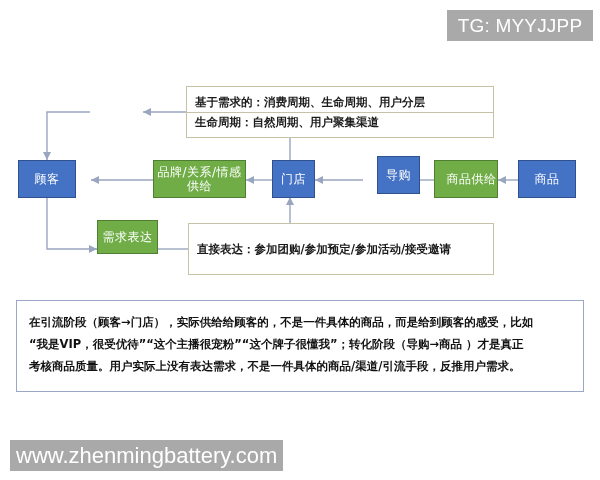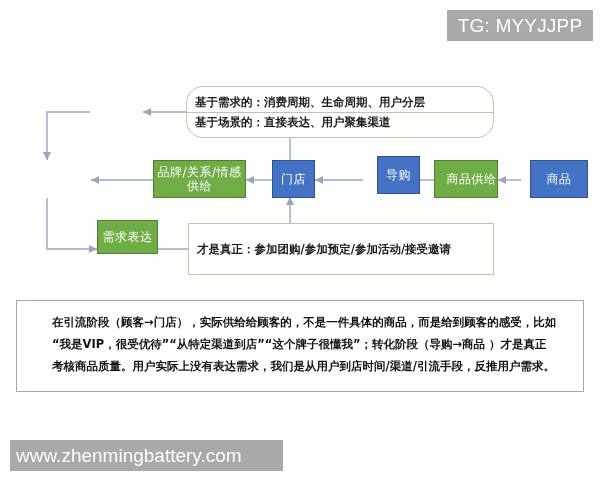--- a/index.html
+++ b/index.html
@@ -36,21 +36,21 @@
     font-family: "Liberation Sans", sans-serif;
   }
   .wm-site {
     position: absolute;
     left: 10px;
     top: 440px;
     width: 273px;
     height: 31px;
     background: #a9a9a9;
     color: #ffffff;
-    font-size: 19px;
+    font-size: 22px;
     line-height: 31px;
     padding-left: 6px;
     box-sizing: border-box;
     font-family: "Liberation Sans", sans-serif;
   }
   .wm-logo {
     position: absolute;
     left: 472px;
     top: 360px;
     width: 118px;
@@ -135,21 +135,20 @@
     padding: 10px 12px 8px 12px;
     z-index: 2;
   }
   .para .pline {
     font-size: 11.5px;
     line-height: 22px;
     color: #111111;
     font-family: "DejaVu Sans", sans-serif;
     font-weight: bold;
     white-space: nowrap;
-    margin-left: 23px;
   }
 
   
   svg.wires {
     position: absolute;
     left: 0;
     top: 0;
     width: 600px;
     height: 480px;
     z-index: 1;
@@ -188,59 +187,62 @@
 
       <line x1="363" y1="180" x2="315" y2="180" marker-end="url(#ah)"></line>
 
       <line x1="434" y1="180" x2="406" y2="180" marker-end="url(#ah)"></line>
 
       <line x1="521" y1="180" x2="498" y2="180" marker-end="url(#ah)"></line>
     </g>
   </svg>
 
 
+  <div class="node blue" style="left:18px; top:160px; width:58px; height:38px;">
+    <span>顾客</span>
+  </div>
 
   <div class="node blue" style="left:272px; top:160px; width:43px; height:38px;">
     <span>门店</span>
   </div>
 
   <div class="node green" style="left:153px; top:160px; width:93px; height:38px;">
     <span>品牌/关系/情感供给</span>
   </div>
 
   <div class="node blue" style="left:363px; top:156px; width:43px; height:38px;margin-left:14px;">
     <span>导购</span>
   </div>
 
   <div class="node green" style="left:434px; top:160px; width:64px; height:38px;padding-left:11px;">
     <span>商品供给</span>
   </div>
 
-  <div class="node blue" style="left:530px; top:160px; width:58px; height:38px;">
+  <div class="node blue" style="left:518px; top:160px; width:58px; height:38px;">
     <span>商品</span>
   </div>
 
   <div class="node green" style="left:97px; top:220px; width:61px; height:34px;">
     <span>需求表达</span>
   </div>
 
-  <div class="note" style="left:186px; top:86px; width:308px; height:52px;border-radius:17px;">
+  <div class="note" style="left:186px; top:86px; width:308px; height:52px;">
     <div class="line">基于需求的：消费周期、生命周期、用户分层</div>
     <div class="sep"></div>
-    <div class="line">基于场景的：直接表达、用户聚集渠道</div>
+    <div class="line">生命周期：自然周期、用户聚集渠道</div>
   </div>
 
   <div class="note" style="left:188px; top:223px; width:306px; height:52px;">
-    <div class="line">才是真正：参加团购/参加预定/参加活动/接受邀请</div>
+    <div class="line">直接表达：参加团购/参加预定/参加活动/接受邀请</div>
   </div>
 
   <div class="para">
     <div class="pline">在引流阶段（顾客→门店），实际供给给顾客的，不是一件具体的商品，而是给到顾客的感受，比如</div>
-    <div class="pline">“我是VIP，很受优待”“从特定渠道到店”“这个牌子很懂我”；转化阶段（导购→商品 ）才是真正</div>
-    <div class="pline">考核商品质量。用户实际上没有表达需求，我们是从用户到店时间/渠道/引流手段，反推用户需求。</div>
+    <div class="pline">“我是VIP，很受优待”“这个主播很宠粉”“这个牌子很懂我”；转化阶段（导购→商品 ）才是真正</div>
+    <div class="pline">考核商品质量。用户实际上没有表达需求，不是一件具体的商品/渠道/引流手段，反推用户需求。</div>
   </div>
 
   <div class="wm-logo">
     <span class="ring"></span><span>接地气学堂</span>
   </div>
 
   <div class="wm-site">www.zhenmingbattery.com</div>
 
 </div>
 

